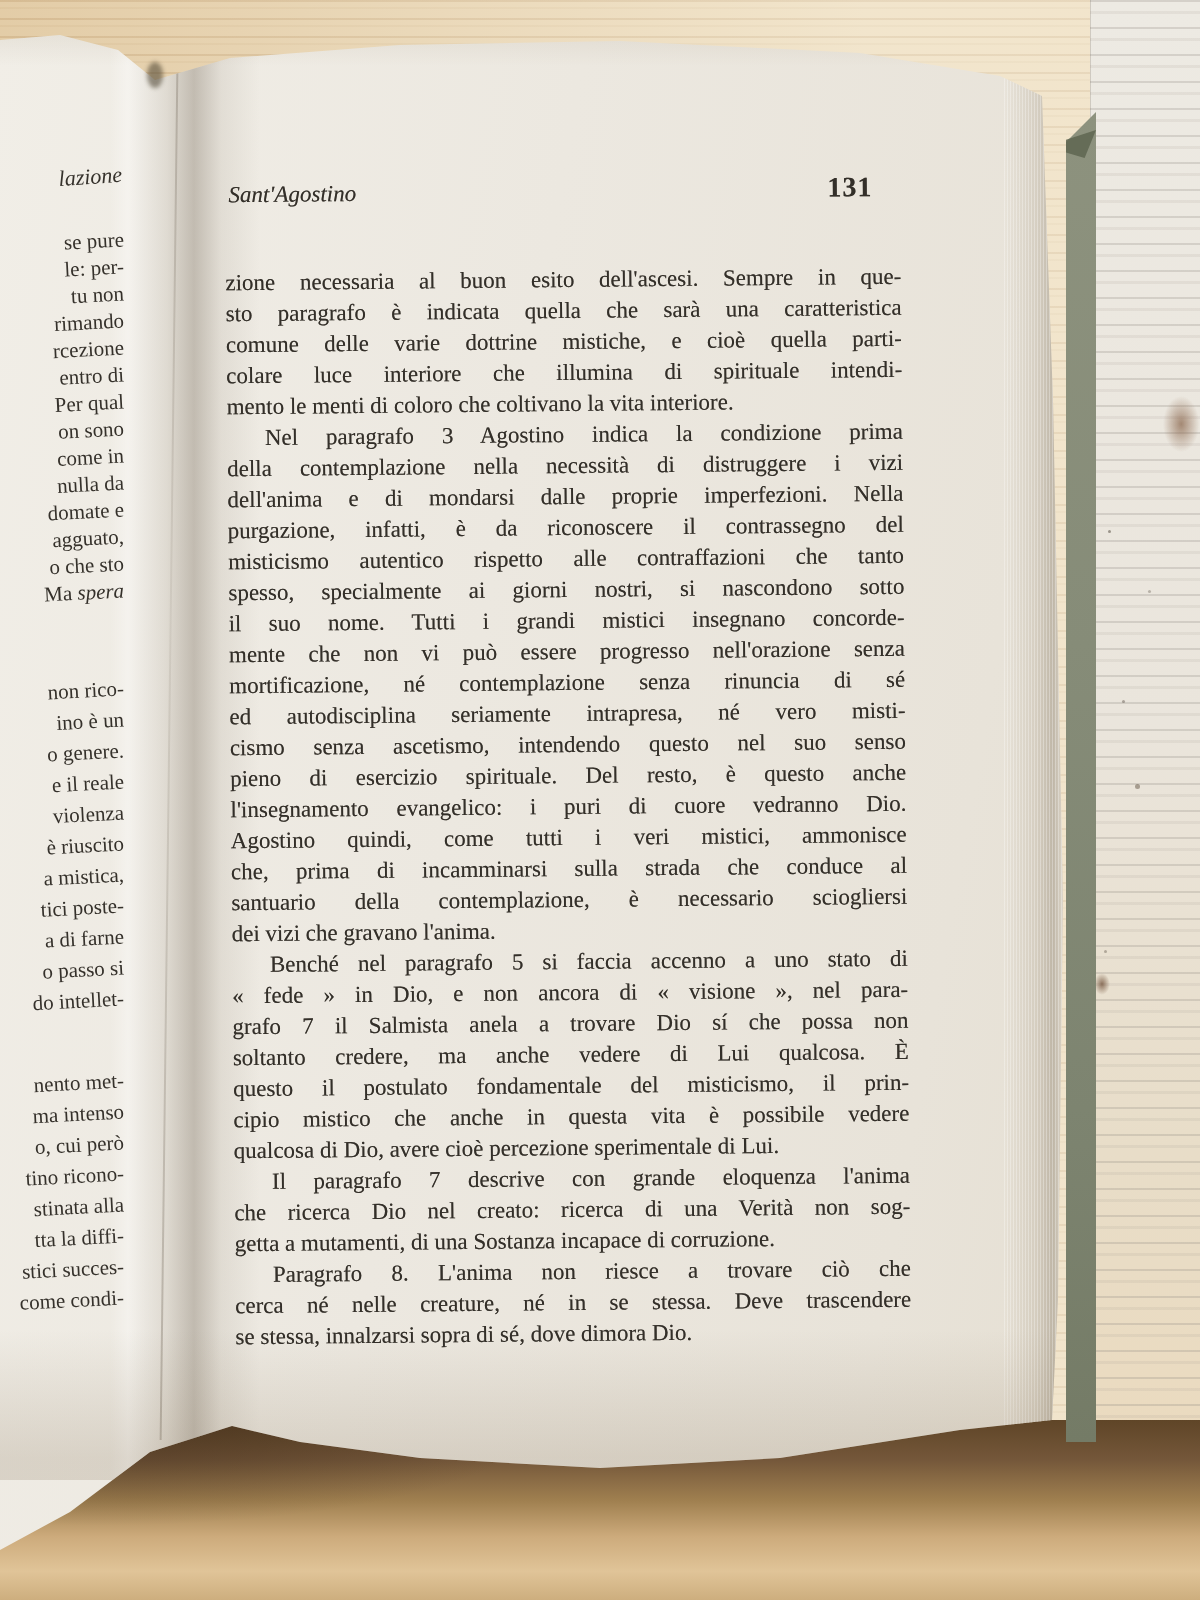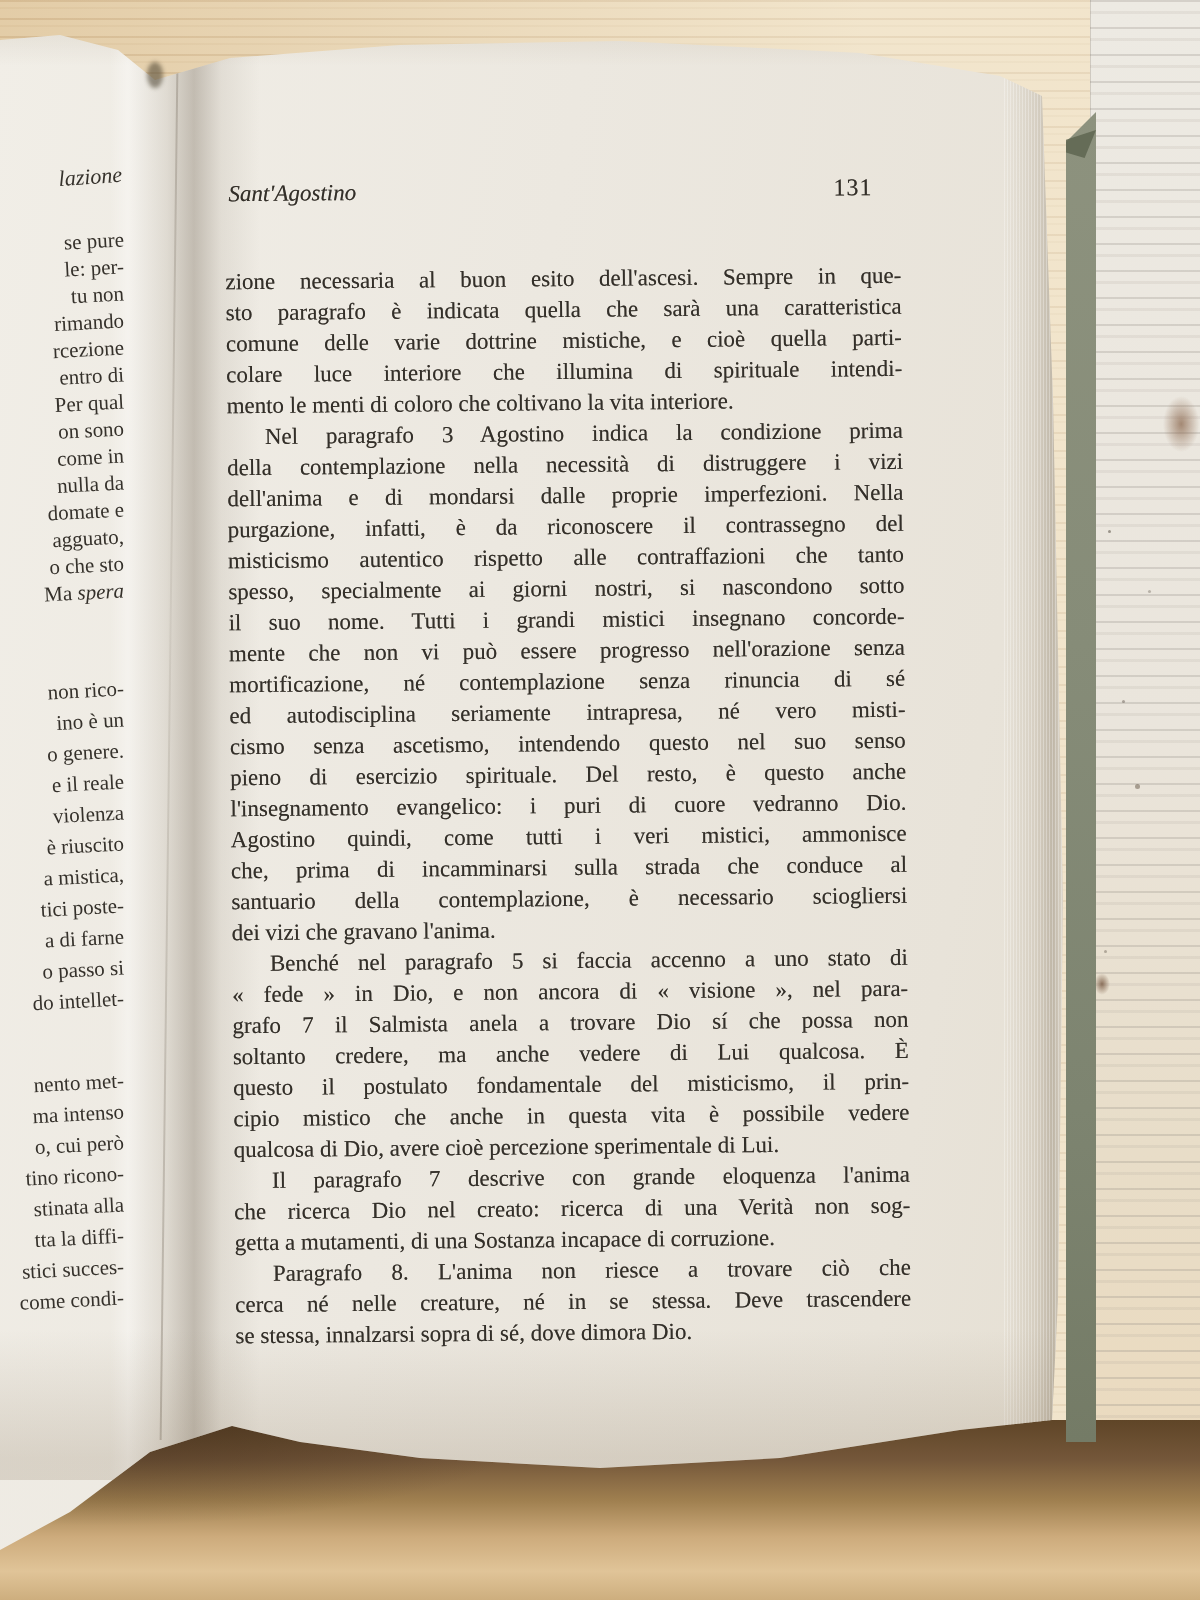--- a/index.html
+++ b/index.html
@@ -72,21 +72,21 @@
   .fline{text-align:right;padding-right:8px;transform:rotate(-3deg);
     transform-origin:100% 50%;white-space:nowrap;}
 
   
   .right-text{position:absolute;left:230px;top:176px;width:676px;color:#332f29;
     font-size:23px;transform:rotate(-0.55deg);
     text-shadow:0 0 .4px rgba(45,40,32,.55);}
   .pg-header{display:flex;justify-content:space-between;align-items:baseline;
     line-height:28px;margin-bottom:58px;padding-left:4px;padding-right:28px;}
   .pg-title{font-style:italic;font-size:23px;}
-  .pg-num{font-size:24px;letter-spacing:1px;}
+  .pg-num{font-size:28px;letter-spacing:1px;font-weight:bold;}
   .body .line{line-height:31px;text-align:justify;text-align-last:justify;}
   .body .line.para-end{text-align-last:left;}
   .para.indent .line:first-child{text-indent:38px;}
 </style>
 </head>
 <body>
 
 <div class="scene">
   <div class="wood-base"></div>
   <div class="wood-right"></div>

